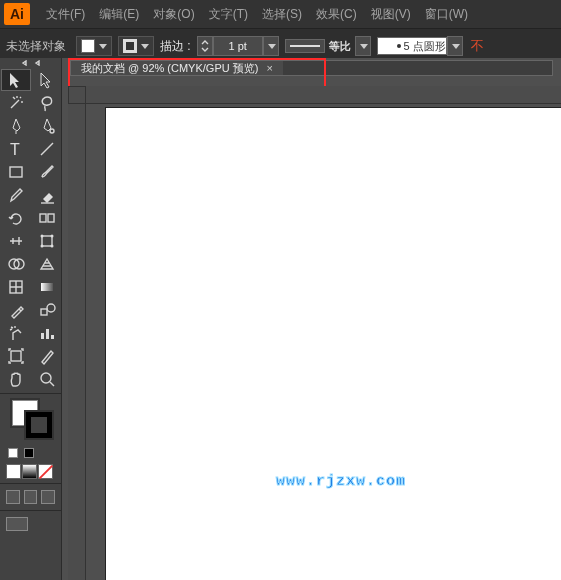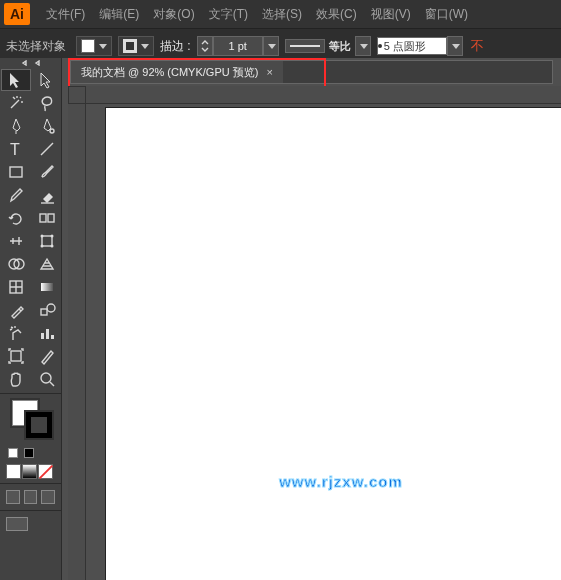--- a/index.html
+++ b/index.html
@@ -12,21 +12,21 @@
   .swatch { width:14px; height:14px; border:1px solid #666; }
   .swatch.white { background:#fff; }
   .swatch-wrap { display:flex; align-items:center; background:#3a3a3a; padding:2px 4px; border:1px solid #555; gap:2px;}
   .caret { width:0;height:0;border-left:4px solid transparent;border-right:4px solid transparent;border-top:5px solid #ccc; margin-left:2px;}
   .opt-label { color:#e5e5e5; font-size:12px; }
   .ptfield { width:50px; height:20px; background:#4a4a4a; border:1px solid #666; color:#eee; font-size:11px; display:flex; align-items:center; justify-content:center; }
   .drop { width:16px;height:20px; background:#4a4a4a; border:1px solid #666; display:flex; align-items:center; justify-content:center;}
   .stroke-preview { width:40px;height:14px; background:#4a4a4a; border:1px solid #666; display:flex; align-items:center; justify-content:center;}
   .stroke-line { width:30px; height:2px; background:#ddd; }
   .ratio { color:#ddd; font-size:11px;}
-  .brush-preview { width:70px;height:18px; background:#fff; border:1px solid #666; display:flex; align-items:center; justify-content:flex-start; font-size:11px; color:#333; gap:2px;}
+  .brush-preview { width:70px;height:18px; background:#fff; border:1px solid #666; display:flex; align-items:center; justify-content:flex-end; font-size:11px; color:#333; gap:2px;}
   .dot { width:4px;height:4px;background:#333;border-radius:50%; }
   .edge-right { color:#d84a2a; font-size:13px; margin-left:2px; }
   .workspace { position:absolute; top:58px; left:0; right:0; bottom:0; display:flex; }
   .toolbox { width:62px; background:#424242; border-right:1px solid #2b2b2b; display:flex; flex-direction:column; }
   .tool-handle { height:10px; display:flex; justify-content:center; align-items:center; }
   .tool-grid { display:grid; grid-template-columns: 30px 30px; gap:1px; padding:1px; }
   .tool { width:30px; height:22px; display:flex; align-items:center; justify-content:center; cursor:pointer; }
   .tool svg { width:18px; height:18px; }
   .tool.sel { background:#2a2a2a; border:1px solid #666; }
   .fillstroke { height:46px; position:relative; margin:4px 6px 2px 6px; }
@@ -35,29 +35,29 @@
   .stroke-box::after { content:""; position:absolute; inset:5px; background:#424242; }
   .mini-row { display:flex; gap:6px; padding:0 8px 4px 8px; }
   .mini { width:10px; height:10px; border:1px solid #888; }
   .colormodes { display:flex; gap:1px; padding:2px 6px; }
   .cm { width:15px; height:15px; border:1px solid #666; }
   .cm.white{background:#fff;} .cm.grad{background:linear-gradient(#fff,#000);} .cm.none{background:#fff;position:relative;}
   .cm.none::after{content:"";position:absolute;left:-2px;top:6px;width:18px;height:2px;background:#e33;transform:rotate(-45deg);}
   .screenmodes { display:flex; gap:4px; padding:4px 6px; }
   .sm { width:18px; height:14px; border:1px solid #888; background:#555;}
   .canvas-area { flex:1; background:#4f4f4f; position:relative; overflow:hidden;}
-  .tabbar { position:absolute; top:2px; left:8px; right:8px; height:24px; background:#3d3d3d; border:1px solid #666; display:flex; align-items:center; }
+  .tabbar { position:absolute; top:2px; left:8px; right:8px; height:16px; background:#3d3d3d; border:1px solid #666; display:flex; align-items:center; }
   .tab { height:100%; display:flex; align-items:center; padding:0 10px; color:#e8e8e8; font-size:11px; background:#4a4a4a; gap:8px; }
   .tab-close { color:#ccc; font-size:11px; cursor:pointer; }
   .highlight { position:absolute; top:0px; left:6px; width:258px; height:46px; border:2px solid #ff2a2a; pointer-events:none; }
   .ruler-h { position:absolute; top:28px; left:24px; right:0; height:18px; background:#4c4c4c; border-bottom:1px solid #333;}
   .ruler-v { position:absolute; top:28px; left:6px; width:18px; bottom:0; background:#4c4c4c; border-right:1px solid #333;}
   .ruler-corner { position:absolute; top:28px; left:6px; width:18px; height:18px; background:#4c4c4c; border:1px solid #333;}
   .artboard { position:absolute; top:50px; left:44px; width:470px; bottom:0; background:#ffffff; box-shadow:0 0 0 1px #222; }
-  .wm { position:absolute; bottom:90px; left:50%; transform:translateX(-50%); color:#0066dd; font-size:15px; font-weight:bold; -webkit-text-stroke:1px #99ddff; font-family:Liberation Sans, sans-serif; letter-spacing:1px;}
+  .wm { position:absolute; bottom:90px; left:50%; transform:translateX(-50%); color:#0066dd; font-size:15px; font-weight:bold; -webkit-text-stroke:1px #99ddff; font-family:Liberation Mono, monospace; letter-spacing:1px;}
   .divider { height:1px; background:#2a2a2a; margin:2px 0;}
   .st { stroke:#d6d6d6; stroke-width:1.4; fill:none; }
 </style>
 </head>
 <body>
 
 <div class="menubar">
   <div class="app-icon">Ai</div>
   <div class="menu-item">文件(F)</div>
   <div class="menu-item">编辑(E)</div>

